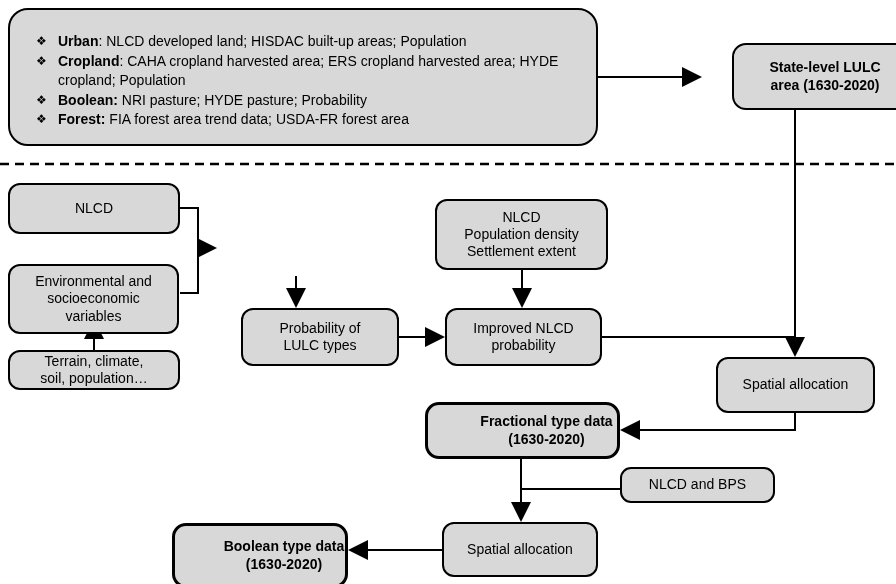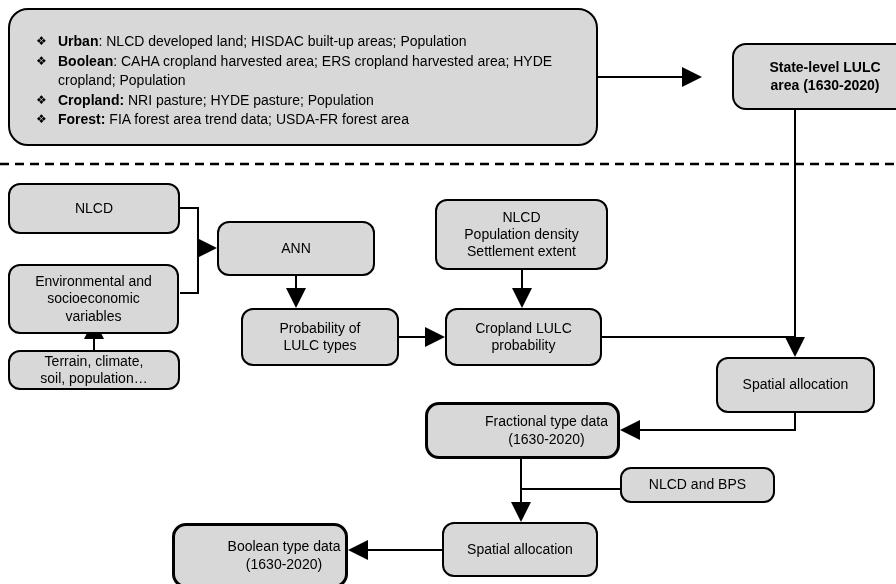--- a/index.html
+++ b/index.html
@@ -26,21 +26,21 @@
     border-radius: 12px;
     display: flex;
     align-items: center;
     justify-content: center;
     text-align: center;
     font-size: 14px;
     line-height: 1.22;
     white-space: pre-line;
     z-index: 2;
   }
-  .node.bold { font-weight: normal; border-width: 3px; padding-left: 48px; }
+  .node.bold { font-weight: bold; border-width: 3px; padding-left: 48px; }
   
   #n-panel     { left: 8px;   top: 8px;   width: 590px; height: 138px; border-radius: 20px; border-width: 2.5px;
                  display: block; text-align: left; white-space: normal; padding: 22px 18px 0 26px; }
   #n-state     { left: 702px; top: 43px;  width: 186px; height: 67px;  font-weight: bold; border-width: 2.5px; border-radius: 14px; margin-left: 30px; }
   #n-nlcd      { left: 8px;   top: 183px; width: 172px; height: 51px; }
   #n-env       { left: 8px;   top: 264px; width: 171px; height: 70px; }
   #n-terrain   { left: 8px;   top: 350px; width: 172px; height: 40px; }
   #n-ann       { left: 217px; top: 221px; width: 158px; height: 55px; }
   #n-prob      { left: 217px; top: 308px; width: 158px; height: 58px; margin-left: 24px; }
   #n-nps       { left: 435px; top: 199px; width: 173px; height: 71px; }
@@ -97,47 +97,46 @@
     <path d="M442,550 L352,550" fill="none" stroke="#000000" stroke-width="2" marker-end="url(#arrow)"></path>
   </svg>
 
   <div class="node" id="n-panel">
     <div class="bullet-row">
       <span class="bullet">❖</span>
       <span class="bullet-text"><b>Urban</b><span>: NLCD developed land; HISDAC built-up areas; Population</span></span>
     </div>
     <div class="bullet-row">
       <span class="bullet">❖</span>
-      <span class="bullet-text"><b>Boolean</b><span>: CAHA cropland harvested area; ERS cropland harvested area; HYDE cropland; Population</span></span>
+      <span class="bullet-text"><b>Cropland</b><span>: CAHA cropland harvested area; ERS cropland harvested area; HYDE cropland; Population</span></span>
     </div>
     <div class="bullet-row">
       <span class="bullet">❖</span>
-      <span class="bullet-text"><b>Cropland:</b><span> NRI pasture; HYDE pasture; Population</span></span>
+      <span class="bullet-text"><b>Boolean:</b><span> NRI pasture; HYDE pasture; Probability</span></span>
     </div>
     <div class="bullet-row">
       <span class="bullet">❖</span>
       <span class="bullet-text"><b>Forest:</b><span> FIA forest area trend data; USDA-FR forest area</span></span>
     </div>
   </div>
 
   <div class="node" id="n-state">State-level LULC
 area (1630-2020)</div>
   <div class="node" id="n-nlcd">NLCD</div>
   <div class="node" id="n-env">Environmental and
 socioeconomic
 variables</div>
   <div class="node" id="n-terrain">Terrain, climate,
 soil, population…</div>
-  <div class="node" id="n-ann">ANN</div>
   <div class="node" id="n-prob">Probability of
 LULC types</div>
   <div class="node" id="n-nps">NLCD
 Population density
 Settlement extent</div>
-  <div class="node" id="n-improved">Cropland LULC
+  <div class="node" id="n-improved">Improved NLCD
 probability</div>
   <div class="node" id="n-spatial1">Spatial allocation</div>
   <div class="node bold" id="n-fract">Fractional type data
 (1630-2020)</div>
   <div class="node" id="n-nlcdbps">NLCD and BPS</div>
   <div class="node" id="n-spatial2">Spatial allocation</div>
   <div class="node bold" id="n-boolean">Boolean type data
 (1630-2020)</div>
 
 </div>

